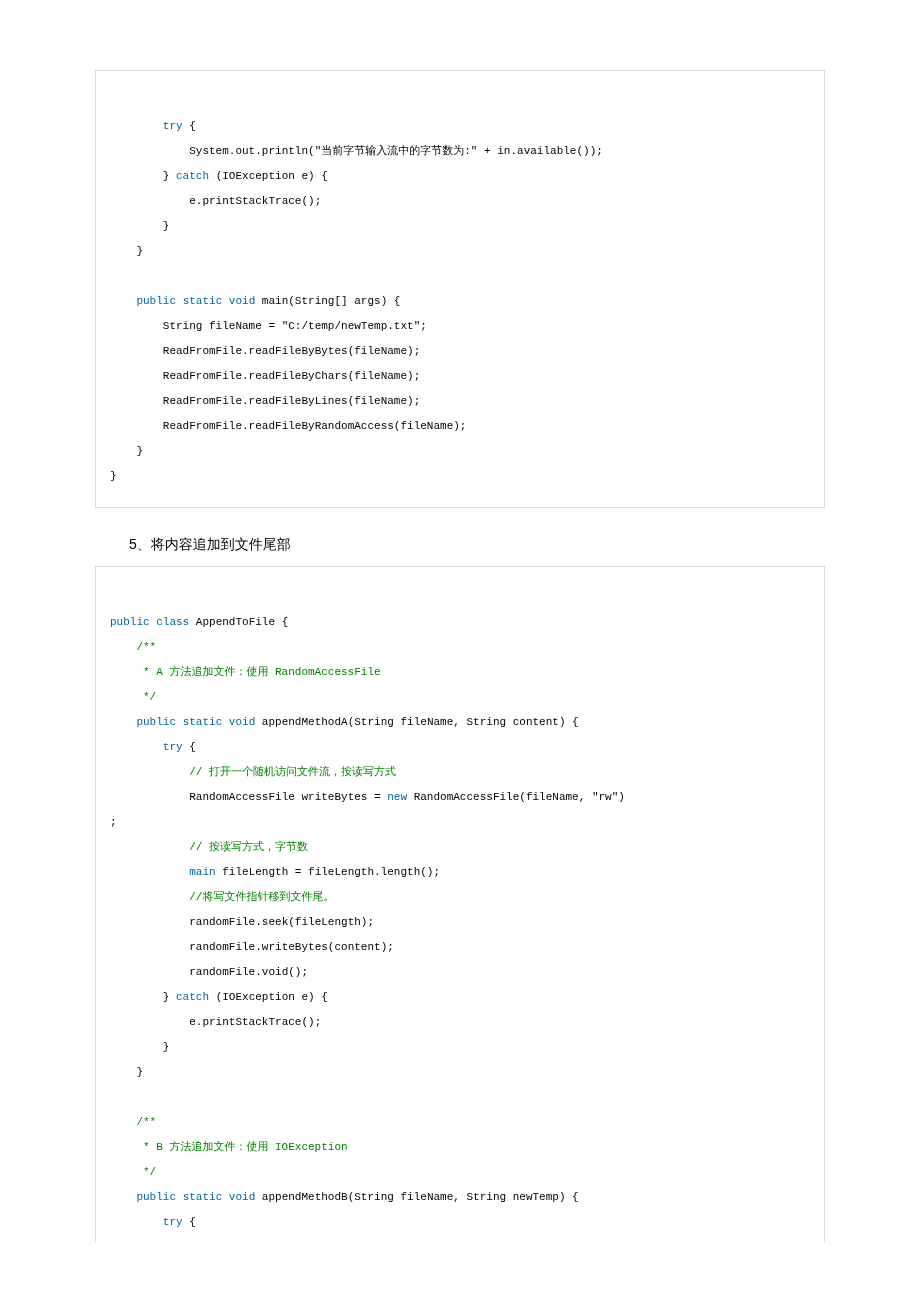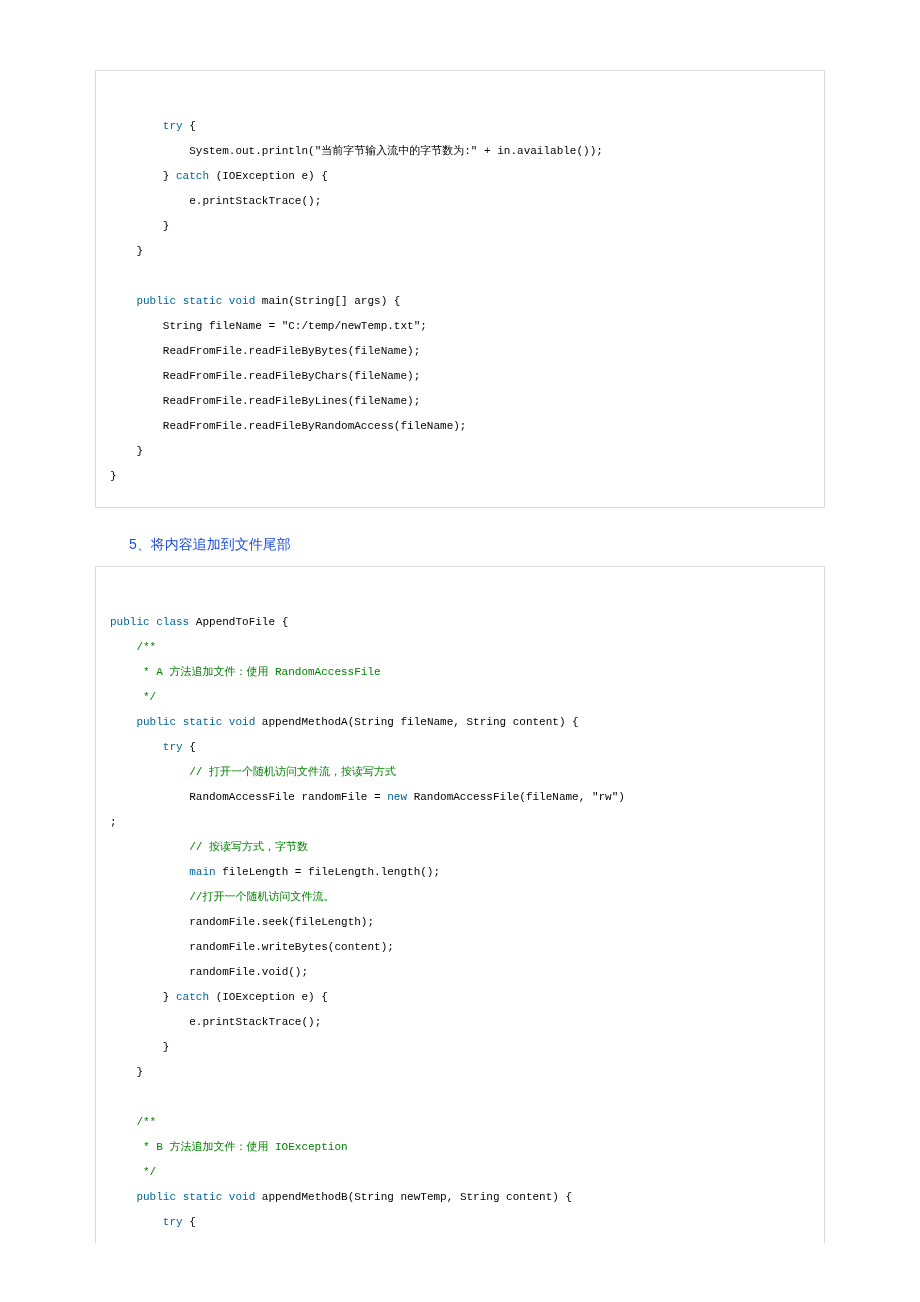--- a/index.html
+++ b/index.html
@@ -28,21 +28,21 @@
   }
   .code-block.bottom {
     border-bottom: none;
     padding-bottom: 8px;
     margin-bottom: 0;
   }
   .kw  { color: #006699; }
   .cmt { color: #008200; }
   .section-title {
     font-size: 14px;
-    color: #1d4ed8;
+    color: #000000;
     margin: 0 0 12px 34px;
   }
 </style>
 </head>
 <body>
 
 <div class="page">
 
 <div class="code-block">
 <span>        <span class="kw">try</span><span> {</span></span>
@@ -65,33 +65,33 @@
 <p class="section-title">5、将内容追加到文件尾部</p>
 
 <div class="code-block bottom">
 <span><span class="kw">public</span> <span class="kw">class</span><span> AppendToFile {</span></span>
 <span><span class="cmt">    /**</span></span>
 <span><span class="cmt">     * A 方法追加文件：使用 RandomAccessFile</span></span>
 <span><span class="cmt">     */</span></span>
 <span>    <span class="kw">public</span> <span class="kw">static</span> <span class="kw">void</span><span> appendMethodA(String fileName, String content) {</span></span>
 <span>        <span class="kw">try</span><span> {</span></span>
 <span><span class="cmt">            // 打开一个随机访问文件流，按读写方式</span></span>
-<span><span>            RandomAccessFile randomFile = </span><span class="kw">new</span><span> RandomAccessFile(fileName, "rw")</span></span>
+<span><span>            RandomAccessFile writeBytes = </span><span class="kw">new</span><span> RandomAccessFile(fileName, "rw")</span></span>
 <span>;</span>
 <span><span class="cmt">            // 按读写方式，字节数</span></span>
 <span>            <span class="kw">main</span><span> fileLength = fileLength.length();</span></span>
-<span><span class="cmt">            //打开一个随机访问文件流。</span></span>
+<span><span class="cmt">            //将写文件指针移到文件尾。</span></span>
 <span>            randomFile.seek(fileLength);</span>
 <span>            randomFile.writeBytes(content);</span>
 <span>            randomFile.void();</span>
 <span><span>        } </span><span class="kw">catch</span><span> (IOException e) {</span></span>
 <span>            e.printStackTrace();</span>
 <span>        }</span>
 <span>    }</span>
 <span> </span>
 <span><span class="cmt">    /**</span></span>
 <span><span class="cmt">     * B 方法追加文件：使用 IOException</span></span>
 <span><span class="cmt">     */</span></span>
-<span>    <span class="kw">public</span> <span class="kw">static</span> <span class="kw">void</span><span> appendMethodB(String newTemp, String content) {</span></span>
+<span>    <span class="kw">public</span> <span class="kw">static</span> <span class="kw">void</span><span> appendMethodB(String fileName, String newTemp) {</span></span>
 <span>        <span class="kw">try</span><span> {</span></span>
 </div>
 
 </div>
 
 </body></html>

